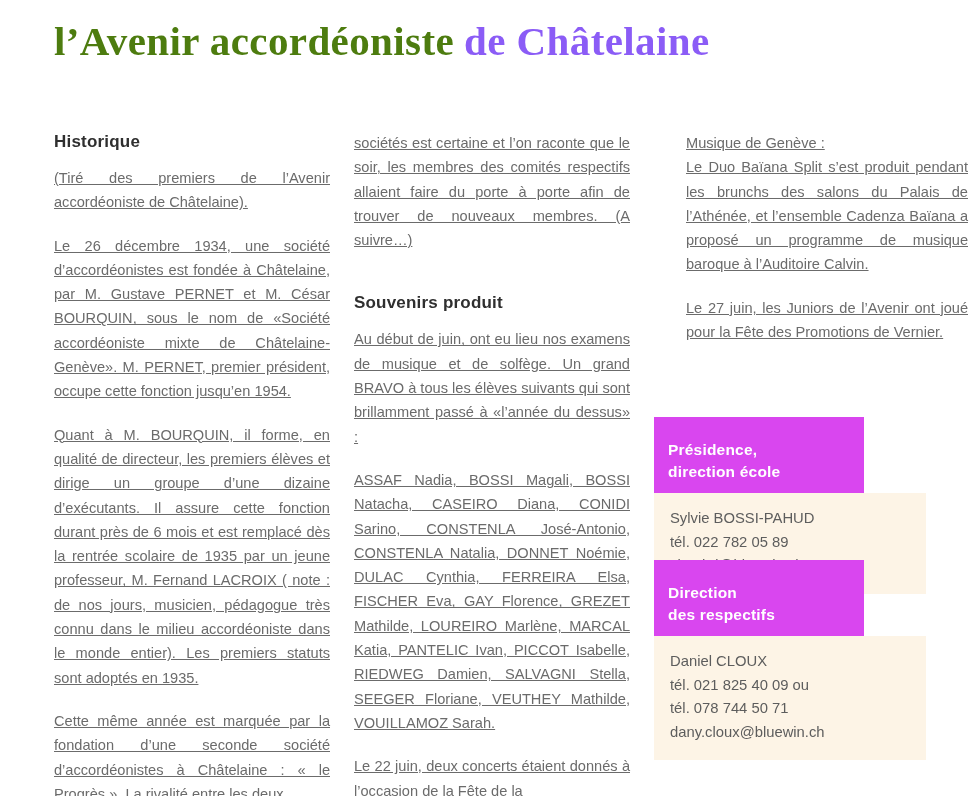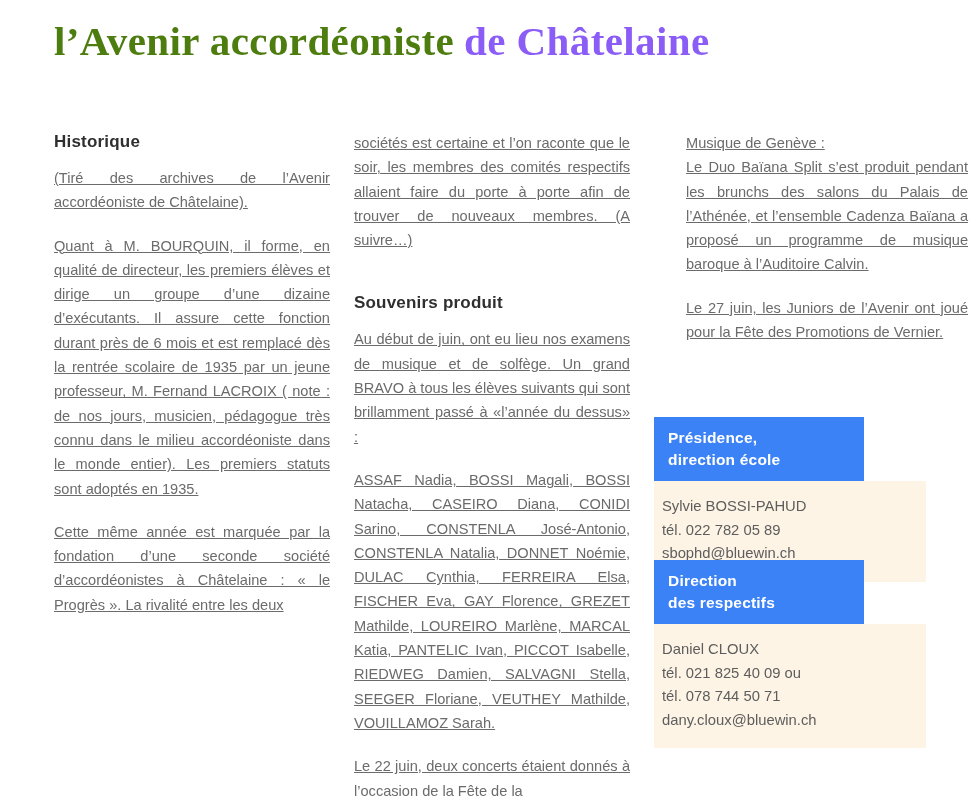--- a/index.html
+++ b/index.html
@@ -71,54 +71,55 @@
   }
   .para.last { margin-bottom: 0; }
 
   
   .infobox {
     position: absolute;
     left: 654px;
     width: 272px;
   }
   .box-head {
-    background: #3b82f6;
+    background: #d946ef;
     color: #ffffff;
     font-weight: bold;
     font-size: 15.5px;
     line-height: 22px;
-    padding: 10px 0 10px 14px;
+    padding: 22px 0 10px 14px;
     width: 196px;
     box-sizing: content-box;
     letter-spacing: 0.2px;
   }
   .box-body {
     background: #fdf4e6;
     color: #5d5d5d;
     font-size: 14.8px;
     line-height: 23.5px;
-    padding: 14px 14px 16px 8px;
+    padding: 14px 14px 16px 16px;
   }
   .box-1 { top: 417px; }
   .box-2 { top: 560px; }
 
   .ib-line { white-space: nowrap; }
 </style>
 </head>
 <body>
 
 <div class="masthead">
   <span class="mh-dark">l’Avenir accordéoniste</span><span class="mh-accent">de Châtelaine</span>
 </div>
 
 <div class="cols">
 
   <div class="col col-1">
     <h2 class="sec-head">Historique</h2>
-    <p class="para">(Tiré des archives de l’Avenir accordéoniste de Châtelaine).</p>
+    <p class="para">(Tiré des premiers de l’Avenir accordéoniste de Châtelaine).</p>
+    <p class="para">Le 26 décembre 1934, une société d’accordéonistes est fondée à Châtelaine, par M. Gustave PERNET et M. César BOURQUIN, sous le nom de «Société accordéoniste mixte de Châtelaine-Genève». M. PERNET, premier président, occupe cette fonction jusqu’en 1954.</p>
     <p class="para">Quant à M. BOURQUIN, il forme, en qualité de directeur, les premiers élèves et dirige un groupe d’une dizaine d’exécutants. Il assure cette fonction durant près de 6 mois et est remplacé dès la rentrée scolaire de 1935 par un jeune professeur, M. Fernand LACROIX ( note : de nos jours, musicien, pédagogue très connu dans le milieu accordéoniste dans le monde entier). Les premiers statuts sont adoptés en 1935.</p>
     <p class="para last">Cette même année est marquée par la fondation d’une seconde société d’accordéonistes à Châtelaine : « le Progrès ». La rivalité entre les deux</p>
   </div>
 
   <div class="col col-2">
     <p class="para">sociétés est certaine et l’on raconte que le soir, les membres des comités respectifs allaient faire du porte à porte afin de trouver de nouveaux membres. (A suivre…)</p>
     <h2 class="sec-head spaced">Souvenirs produit</h2>
     <p class="para">Au début de juin, ont eu lieu nos examens de musique et de solfège. Un grand BRAVO à tous les élèves suivants qui sont brillamment passé à «l’année du dessus» :</p>
     <p class="para">ASSAF Nadia, BOSSI Magali, BOSSI Natacha, CASEIRO Diana, CONIDI Sarino, CONSTENLA José-Antonio, CONSTENLA Natalia, DONNET Noémie, DULAC Cynthia, FERREIRA Elsa, FISCHER Eva, GAY Florence, GREZET Mathilde, LOUREIRO Marlène, MARCAL Katia, PANTELIC Ivan, PICCOT Isabelle, RIEDWEG Damien, SALVAGNI Stella, SEEGER Floriane, VEUTHEY Mathilde, VOUILLAMOZ Sarah.</p>
     <p class="para last">Le 22 juin, deux concerts étaient donnés à l’occasion de la Fête de la</p>

